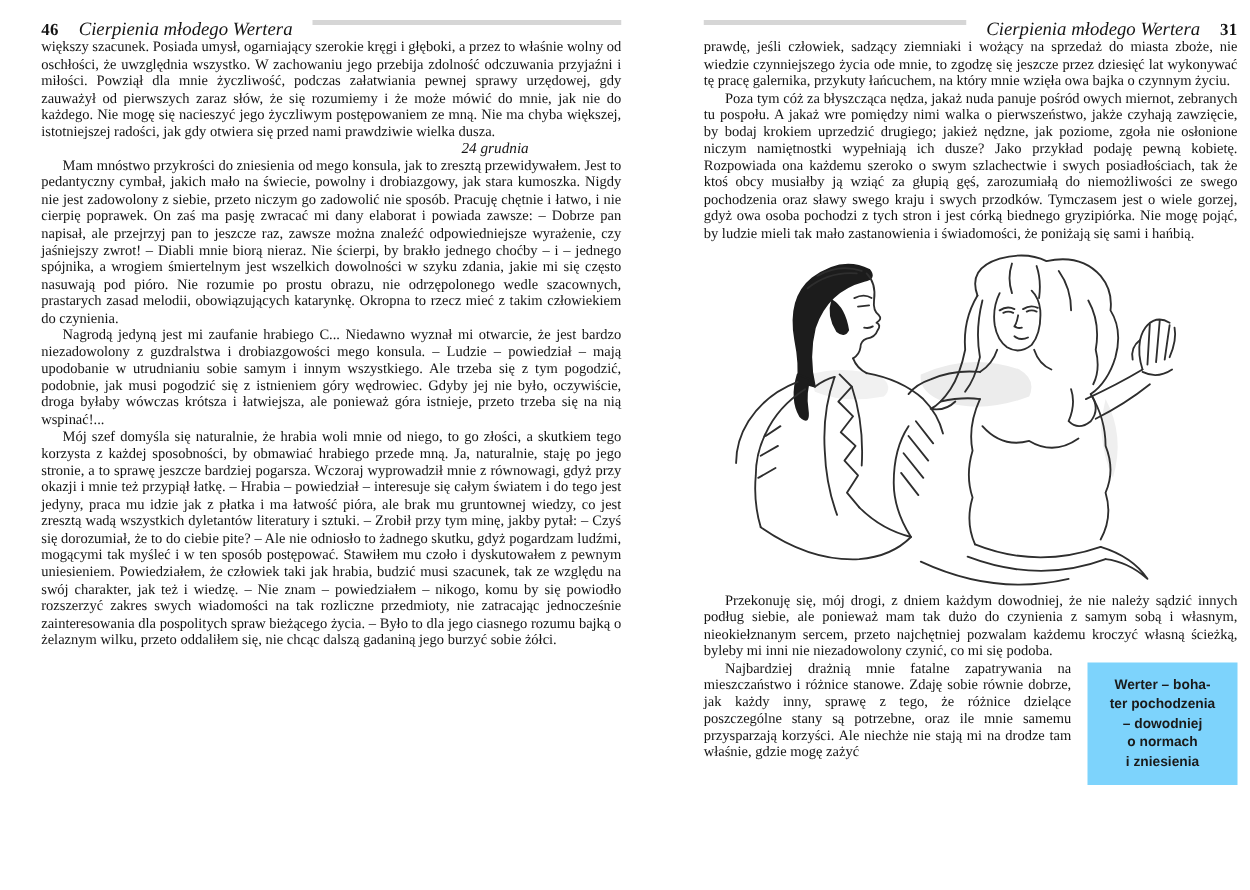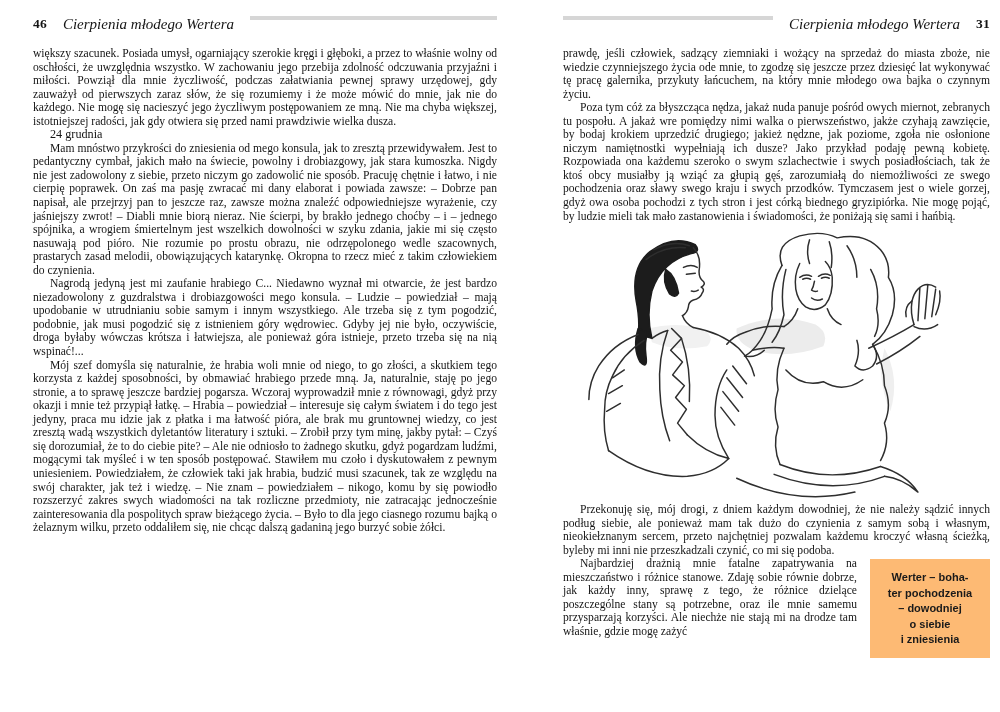--- a/index.html
+++ b/index.html
@@ -10,34 +10,34 @@
   }
   .page{position:absolute;top:16px;}
   .page-left{left:33px;width:464px;}
   .page-right{left:563px;width:427px;}
 
   .pheader{display:flex;align-items:flex-start;gap:16px;height:15px;font-family:Liberation Serif, serif;}
   .pnum{font-weight:bold;font-size:13.5px;letter-spacing:.2px;}
   .ptitle{font-style:italic;font-size:15px;white-space:nowrap;}
   .rule{flex:1;height:4px;background:#d6d6d6;}
 
-  .pbody{margin-top:16px;font-size:11.6px;line-height:13.55px;text-align:justify;
+  .pbody{font-size:11.6px;line-height:13.55px;text-align:justify;
          text-justify:inter-word;}
   .pbody p{margin:0;text-indent:17px;}
   .pbody p.noindent{text-indent:0;}
 
-  .date-heading{font-size:12.2px;
+  .date-heading{font-style:italic;font-size:12.2px;text-align:right;
                 padding-right:74px;margin:5px 0 4px 0;text-indent:0;}
 
   .illustration{margin:7px 0 5px 22px;width:392px;height:268px;}
   .illustration svg{display:block;width:100%;height:100%;}
 
   .margin-note{
     float:right;width:110px;margin:2px 0 4px 13px;padding:11px 5px 10px 5px;
-    background:#fdba74;text-align:center;
+    background:#7dd3fc;text-align:center;
     font-family:"Liberation Sans", sans-serif;font-weight:bold;
     font-size:11px;line-height:15.5px;color:#1a1a1a;text-indent:0;
   }
 </style>
 </head>
 <body>
 
 <div class="page page-left">
   <div class="pheader">
     <span class="pnum">46</span>
@@ -53,21 +53,21 @@
   </div>
 </div>
 
 <div class="page page-right">
   <div class="pheader">
     <span class="rule"></span>
     <span class="ptitle">Cierpienia młodego Wertera</span>
     <span class="pnum">31</span>
   </div>
   <div class="pbody">
-    <p class="noindent">prawdę, jeśli człowiek, sadzący ziemniaki i wożący na sprzedaż do miasta zboże, nie wiedzie czynniejszego życia ode mnie, to zgodzę się jeszcze przez dziesięć lat wykonywać tę pracę galernika, przykuty łańcuchem, na który mnie młodego owa bajka o czynnym życiu.</p>
+    <p class="noindent">prawdę, jeśli człowiek, sadzący ziemniaki i wożący na sprzedaż do miasta zboże, nie wiedzie czynniejszego życia ode mnie, to zgodzę się jeszcze przez dziesięć lat wykonywać tę pracę galernika, przykuty łańcuchem, na który mnie wzięła owa bajka o czynnym życiu.</p>
     <p>Poza tym cóż za błyszcząca nędza, jakaż nuda panuje pośród owych miernot, zebranych tu pospołu. A jakaż wre pomiędzy nimi walka o pierwszeństwo, jakże czyhają zawzięcie, by bodaj krokiem uprzedzić drugiego; jakież nędzne, jak poziome, zgoła nie osłonione niczym namiętnostki wypełniają ich dusze? Jako przykład podaję pewną kobietę. Rozpowiada ona każdemu szeroko o swym szlachectwie i swych posiadłościach, tak że ktoś obcy musiałby ją wziąć za głupią gęś, zarozumiałą do niemożliwości ze swego pochodzenia oraz sławy swego kraju i swych przodków. Tymczasem jest o wiele gorzej, gdyż owa osoba pochodzi z tych stron i jest córką biednego gryzipiórka. Nie mogę pojąć, by ludzie mieli tak mało zastanowienia i świadomości, że poniżają się sami i hańbią.</p>
 
     <div class="illustration" role="img" aria-label="Czarno-biały szkic: młody mężczyzna z ciemnymi bokobrodami patrzy na kobietę o długich falowanych włosach, unoszącą dłoń">
       <svg viewBox="0 0 390 272" xmlns="http://www.w3.org/2000/svg">
 
         <g stroke="none">
           <path d="M150,100 Q190,82 230,96 Q244,104 238,118 Q200,132 168,122 Q148,114 150,100 Z" fill="#ececec"></path>
           <path d="M60,100 Q90,92 118,102 Q128,110 120,118 Q88,124 64,114 Z" fill="#f1f1f1"></path>
           <path d="M300,120 Q316,150 306,184 Q298,168 296,140 Z" fill="#efefef"></path>
         </g>
@@ -112,25 +112,25 @@
           <path d="M330,96 Q326,84 328,72 Q330,64 334,60 M334,92 L336,58 M341,90 L344,56 M348,88 L352,60 M352,86 Q358,72 356,62 M334,60 Q342,52 352,58"></path>
           <path d="M328,72 Q320,78 322,88 M330,98 Q342,104 354,96"></path>
 
           <path d="M194,238 Q244,258 296,240 M188,248 Q246,270 300,250"></path>
           <path d="M296,240 Q322,248 334,266 M300,250 Q318,252 334,266"></path>
           <path d="M150,252 Q210,280 270,266"></path>
         </g>
       </svg>
     </div>
 
-    <p>Przekonuję się, mój drogi, z dniem każdym dowodniej, że nie należy sądzić innych podług siebie, ale ponieważ mam tak dużo do czynienia z samym sobą i własnym, nieokiełznanym sercem, przeto najchętniej pozwalam każdemu kroczyć własną ścieżką, byleby mi inni nie przeszkadzali czynić, co mi się podoba.</p>
+    <p>Przekonuję się, mój drogi, z dniem każdym dowodniej, że nie należy sądzić innych podług siebie, ale ponieważ mam tak dużo do czynienia z samym sobą i własnym, nieokiełznanym sercem, przeto najchętniej pozwalam każdemu kroczyć własną ścieżką, byleby mi inni nie niezadowolony czynić, co mi się podoba.</p>
     <p>
       <span class="margin-note">
         <span style="display:block">Werter – boha-</span>
         <span style="display:block">ter pochodzenia</span>
         <span style="display:block">– dowodniej</span>
-        <span style="display:block">o siebie</span>
+        <span style="display:block">o normach</span>
         <span style="display:block">i zniesienia</span>
       </span>
       <span>Najbardziej drażnią mnie fatalne zapatrywania na mieszczaństwo i różnice stanowe. Zdaję sobie równie dobrze, jak każdy inny, sprawę z tego, że różnice dzielące poszczególne stany są potrzebne, oraz ile mnie samemu przysparzają korzyści. Ale niechże nie stają mi na drodze tam właśnie, gdzie mogę zażyć</span>
     </p>
   </div>
 </div>
 
 </body></html>

